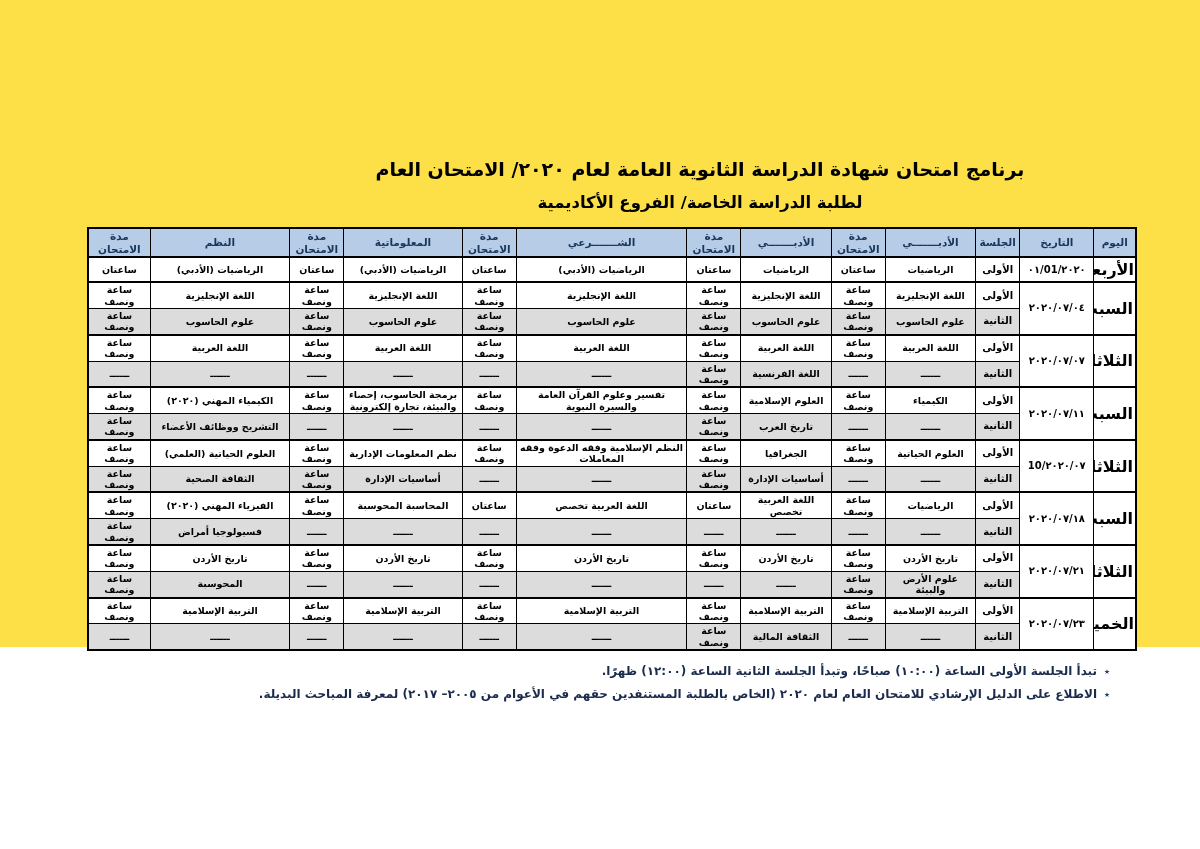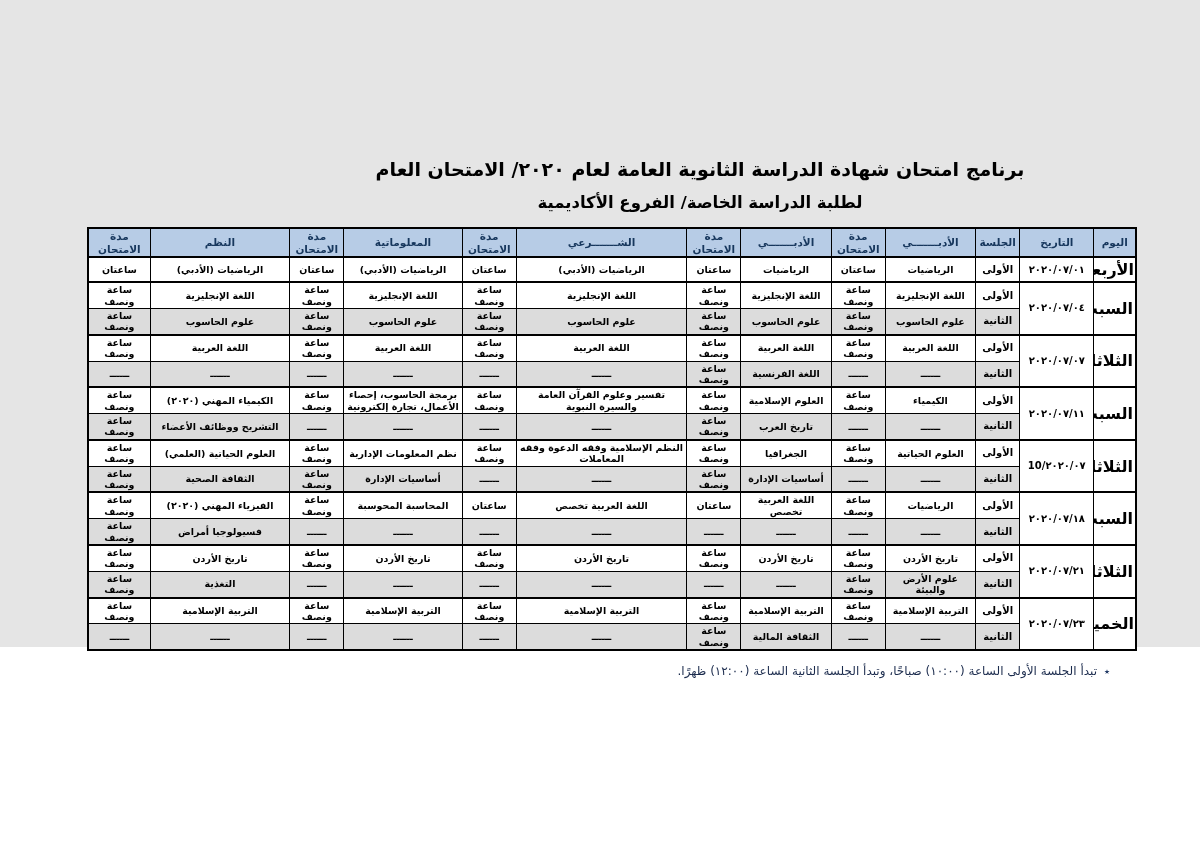--- a/index.html
+++ b/index.html
@@ -3,21 +3,21 @@
 <meta charset="utf-8">
 <style>
   html,body{margin:0;padding:0;background:#ffffff;}
   body{
     width:1200px;height:849px;
     font-family:"DejaVu Sans",sans-serif;
     color:#000;
     direction:rtl;
     overflow:hidden;
   }
-  .page{position:relative;width:1200px;height:647px;background:#e5e5e5;}
+  .page{position:relative;width:1200px;height:647px;background:#fde047;}
 
   
   .titles{
     padding-top:158px;
     text-align:center;
     transform:translateX(100px);
     font-weight:bold;
   }
   .t1{font-size:19px;letter-spacing:.5px;}
   .t2{font-size:16.5px;margin-top:13px;}
@@ -52,21 +52,21 @@
   .schedule td.daycol{font-size:16px;}
   .schedule td.datecol{font-size:10px;}
   .schedule tr.second td{background:#dcdcdc;}
   .schedule tr.group-start th,
   .schedule tr.group-start td{border-top:2px solid #000;}
 
   
   .footnotes{
     margin:13px 90px 0 0;
     font-size:12px;
-    font-weight:normal;
+    font-weight:bold;
     color:#1b2b4d;
   }
   .footnote{margin-bottom:9px;}
   .fn-marker{
     color:#1f3864;
     font-size:11px;
     margin-left:7px;
   }
 </style>
 </head>
@@ -108,21 +108,21 @@
           <th>مدة الامتحان</th>
           <th>المعلوماتية</th>
           <th>مدة الامتحان</th>
           <th>النظم</th>
           <th>مدة الامتحان</th>
         </tr>
     </thead>
     <tbody>
         <tr class="group-start">
           <td class="daycol">الأربعاء</td>
-          <td class="datecol">٢٠٢٠/٠٧/٠١</td>
+          <td class="datecol">٢٠٢٠/01/٠١</td>
           <td class="sesscol">الأولى</td>
           <td class="subj">الرياضيات</td>
           <td class="dur">ساعتان</td>
           <td class="subj">الرياضيات</td>
           <td class="dur">ساعتان</td>
           <td class="subj">الرياضيات (الأدبي)</td>
           <td class="dur">ساعتان</td>
           <td class="subj">الرياضيات (الأدبي)</td>
           <td class="dur">ساعتان</td>
           <td class="subj">الرياضيات (الأدبي)</td>
@@ -187,21 +187,21 @@
         <tr class="group-start">
           <td class="daycol" rowspan="2">السبت</td>
           <td class="datecol" rowspan="2">٢٠٢٠/٠٧/١١</td>
           <td class="sesscol">الأولى</td>
           <td class="subj">الكيمياء</td>
           <td class="dur">ساعة ونصف</td>
           <td class="subj">العلوم الإسلامية</td>
           <td class="dur">ساعة ونصف</td>
           <td class="subj">تفسير وعلوم القرآن العامة والسيرة النبوية</td>
           <td class="dur">ساعة ونصف</td>
-          <td class="subj">برمجة الحاسوب، إحصاء الأعمال، تجارة إلكترونية</td>
+          <td class="subj">برمجة الحاسوب، إحصاء والبيئة، تجارة إلكترونية</td>
           <td class="dur">ساعة ونصف</td>
           <td class="subj">الكيمياء المهني (٢٠٢٠)</td>
           <td class="dur">ساعة ونصف</td>
         </tr>
         <tr class="second">
           <td class="sesscol">الثانية</td>
           <td class="subj">ــــــ</td>
           <td class="dur">ــــــ</td>
           <td class="subj">تاريخ العرب</td>
           <td class="dur">ساعة ونصف</td>
@@ -286,21 +286,21 @@
         <tr class="second">
           <td class="sesscol">الثانية</td>
           <td class="subj">علوم الأرض والبيئة</td>
           <td class="dur">ساعة ونصف</td>
           <td class="subj">ــــــ</td>
           <td class="dur">ــــــ</td>
           <td class="subj">ــــــ</td>
           <td class="dur">ــــــ</td>
           <td class="subj">ــــــ</td>
           <td class="dur">ــــــ</td>
-          <td class="subj">التغذية</td>
+          <td class="subj">المحوسبة</td>
           <td class="dur">ساعة ونصف</td>
         </tr>
         <tr class="group-start">
           <td class="daycol" rowspan="2">الخميس</td>
           <td class="datecol" rowspan="2">٢٠٢٠/٠٧/٢٣</td>
           <td class="sesscol">الأولى</td>
           <td class="subj">التربية الإسلامية</td>
           <td class="dur">ساعة ونصف</td>
           <td class="subj">التربية الإسلامية</td>
           <td class="dur">ساعة ونصف</td>
@@ -322,15 +322,16 @@
           <td class="subj">ــــــ</td>
           <td class="dur">ــــــ</td>
           <td class="subj">ــــــ</td>
           <td class="dur">ــــــ</td>
         </tr>
       </tbody>
   </table>
 
   <div class="footnotes">
       <div class="footnote"><span class="fn-marker">٭</span><span>تبدأ الجلسة الأولى الساعة (١٠:٠٠) صباحًا، وتبدأ الجلسة الثانية الساعة (١٢:٠٠) ظهرًا.</span></div>
+      <div class="footnote"><span class="fn-marker">٭</span><span>الاطلاع على الدليل الإرشادي للامتحان العام لعام ٢٠٢٠ (الخاص بالطلبة المستنفدين حقهم في الأعوام من ٢٠٠٥– ٢٠١٧) لمعرفة المباحث البديلة.</span></div>
     </div>
 
 </div>
 
 </body></html>

